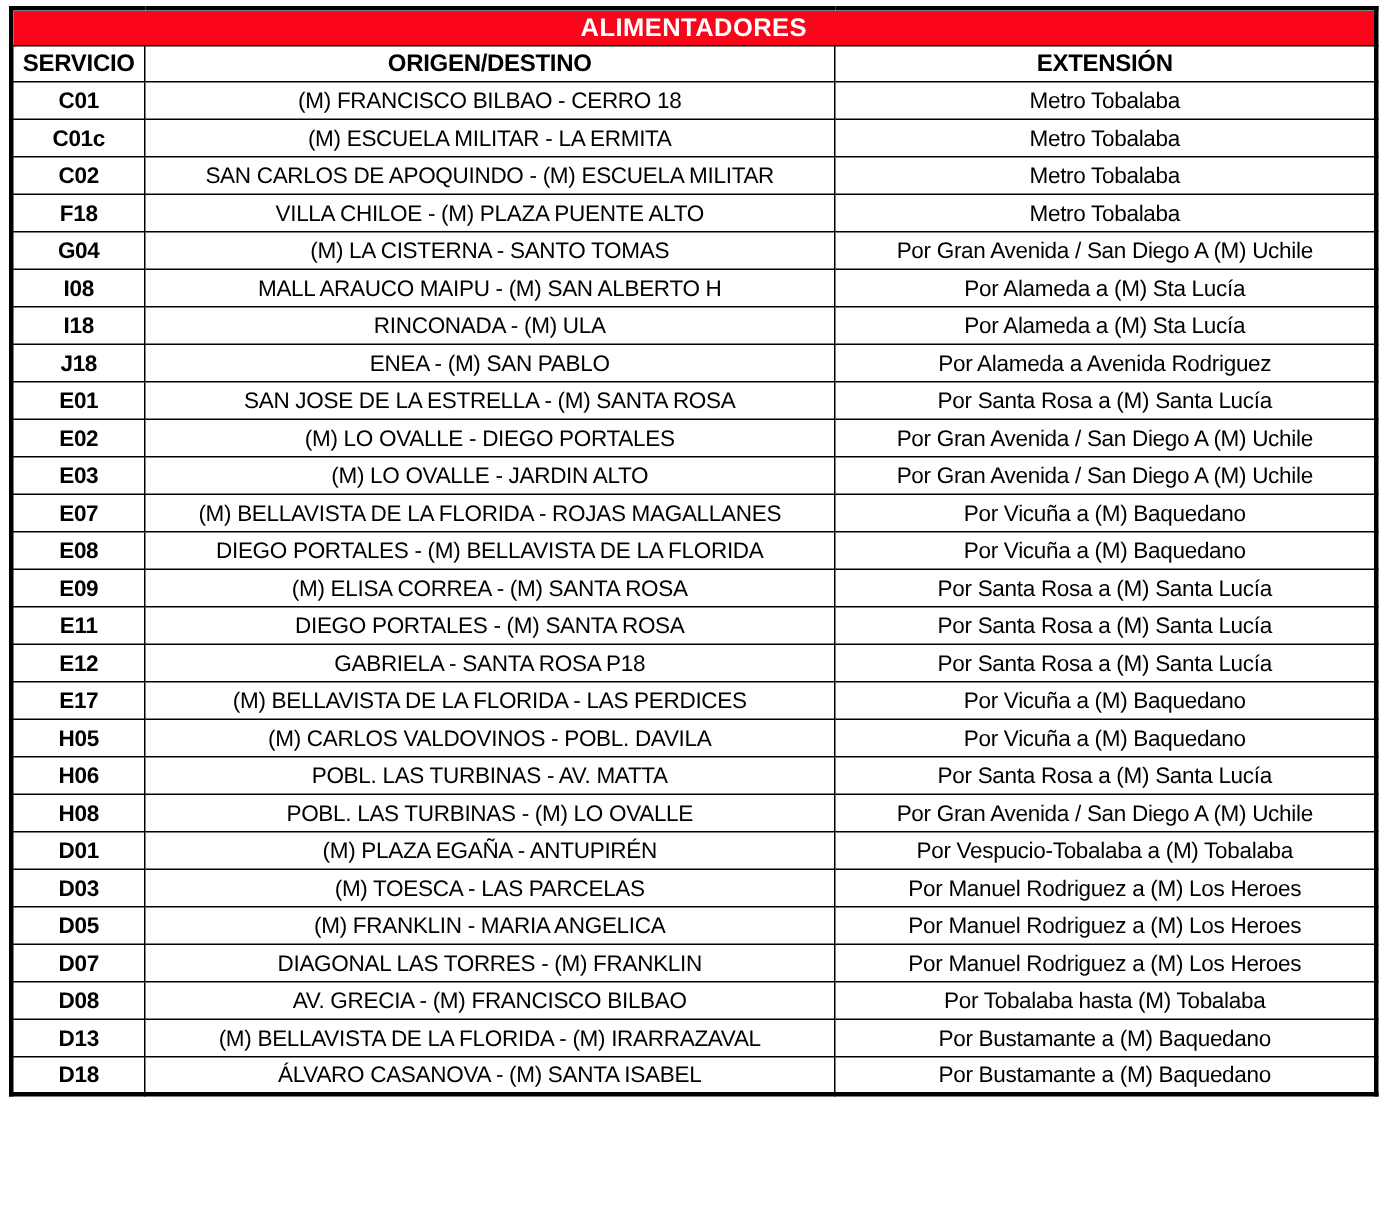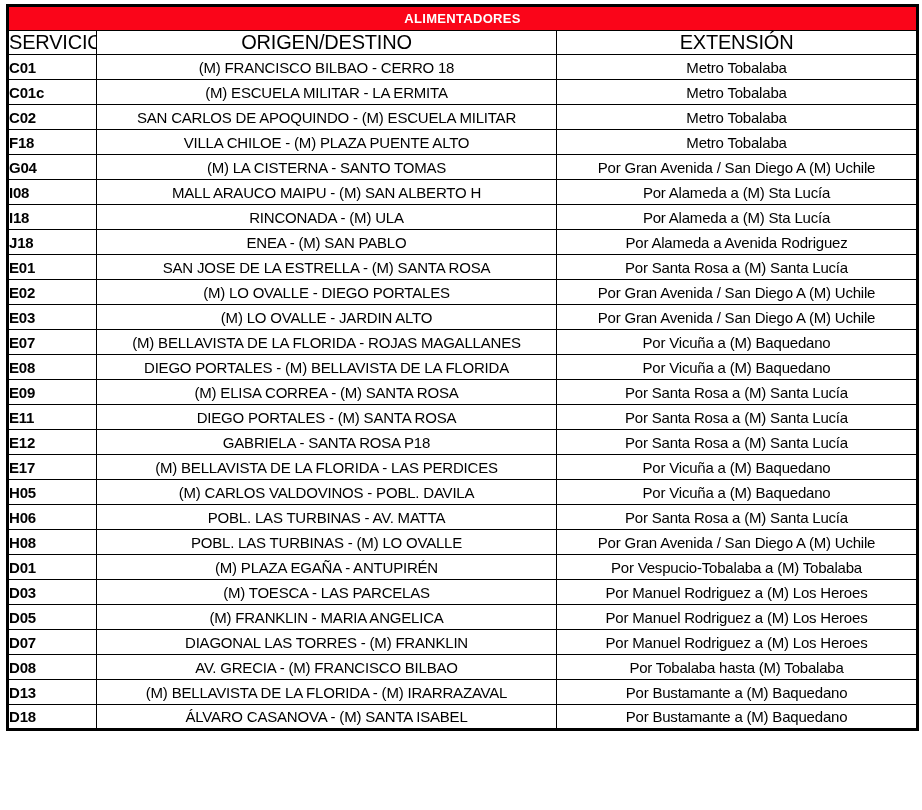--- a/index.html
+++ b/index.html
@@ -31,39 +31,39 @@
     padding: 0;
     white-space: nowrap;
     overflow: hidden;
     vertical-align: middle;
   }
   
   table.alim { border: 3px solid #000; }
 
   tr.title-row th {
     height: 23px;
-    font-size: 13px;
+    font-size: 17px;
     font-weight: bold;
     text-align: center;
     letter-spacing: 0.3px;
   }
   tr.head-row th {
     height: 23px;
-    font-size: 20px;
-    font-weight: normal;
+    font-size: 16px;
+    font-weight: bold;
     text-align: center;
     letter-spacing: -0.2px;
   }
   tr.data-row { height: 25px; }
   tr.data-row td {
     font-size: 15px;
     letter-spacing: -0.2px;
   }
   td.cell-serv {
-    text-align: left;
+    text-align: center;
     font-weight: bold;
   }
   td.cell-orig, td.cell-ext {
     text-align: center;
     padding-left: 7px;
   }
 </style>
 </head>
 <body>
 

